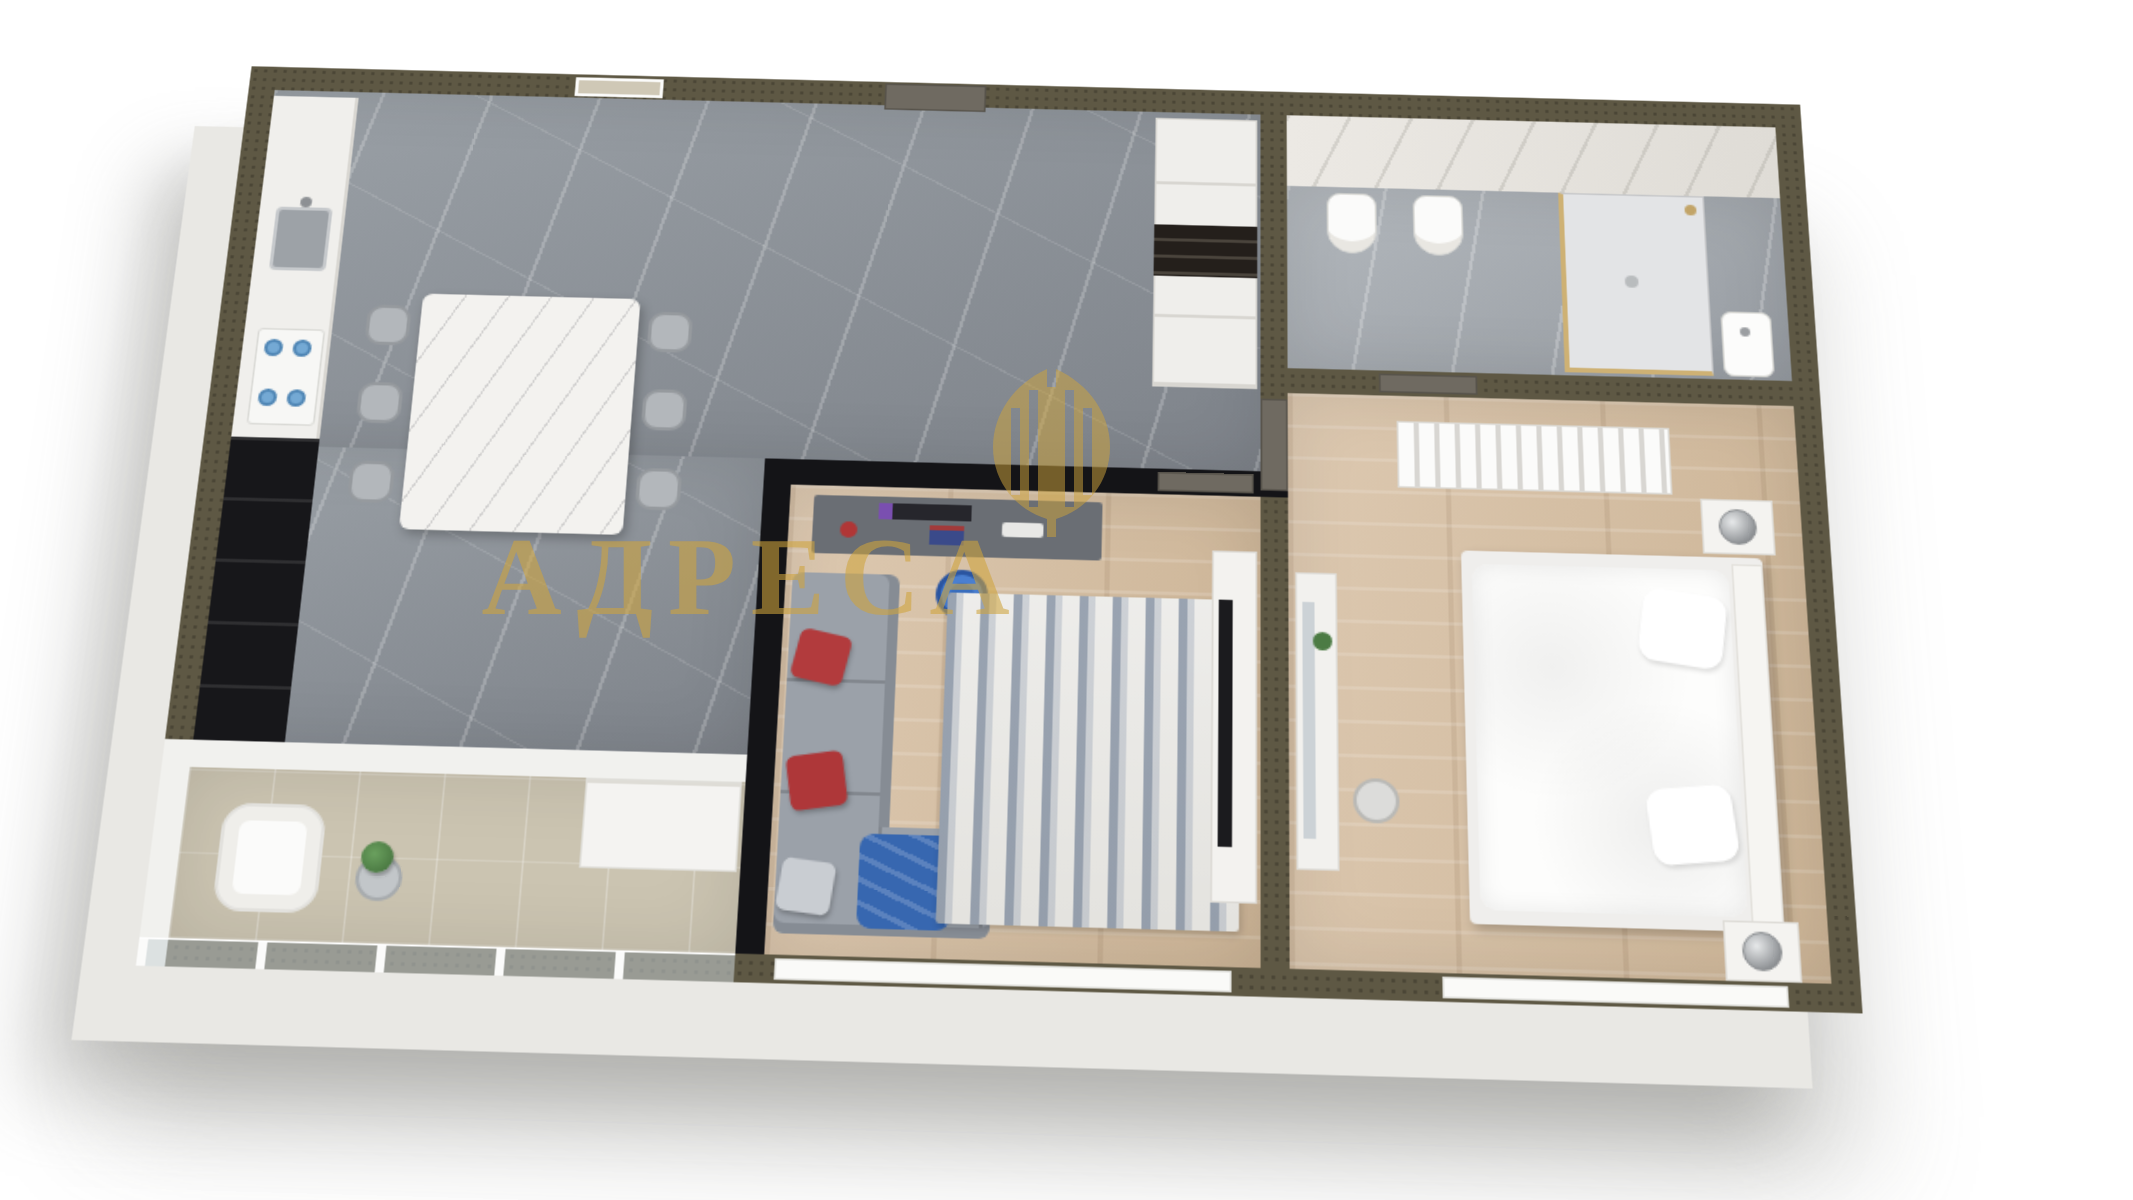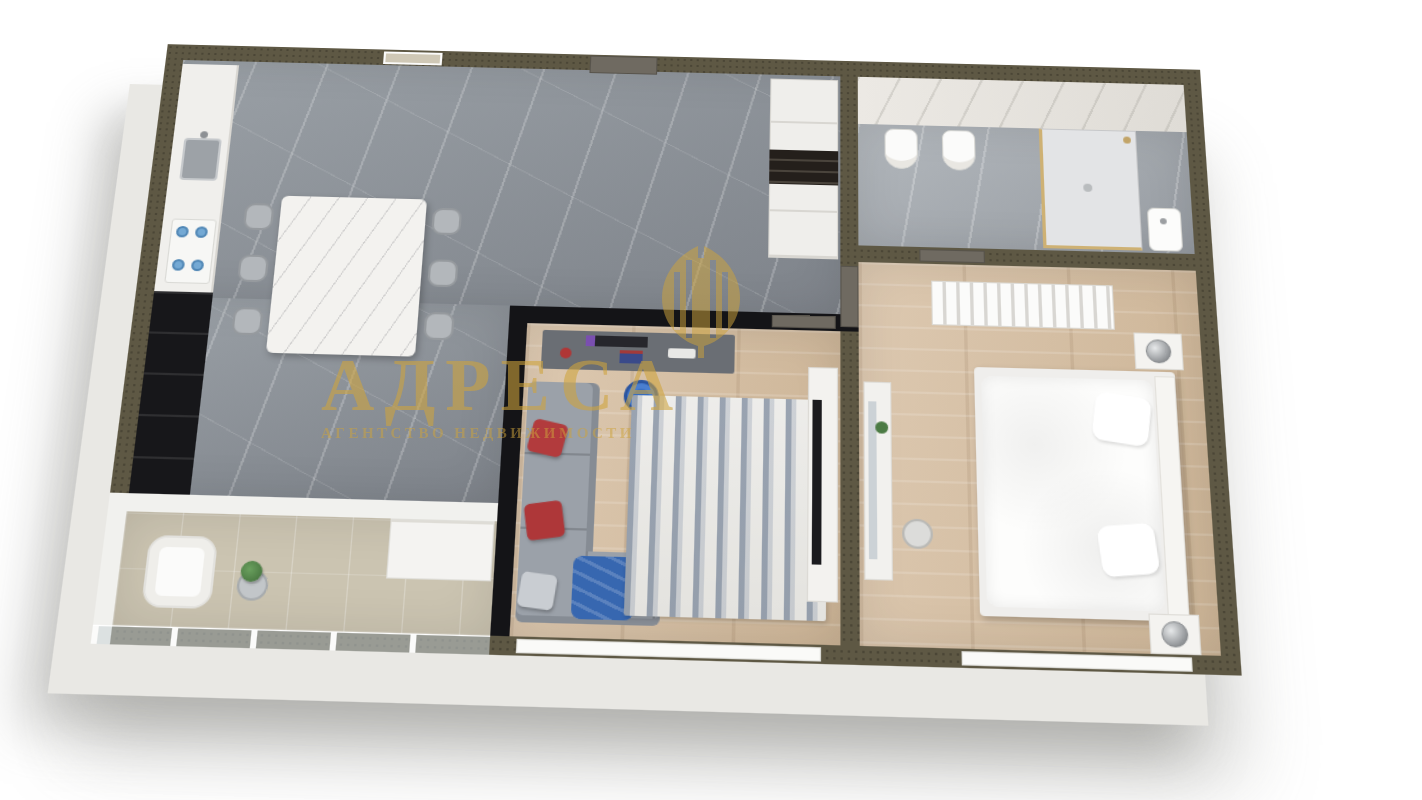--- a/index.html
+++ b/index.html
@@ -299,16 +299,15 @@
           <rect x="46" y="16" width="6" height="100" fill="white"></rect>
           <rect x="22" y="30" width="6" height="58" fill="black"></rect>
           <rect x="34" y="18" width="6" height="78" fill="black"></rect>
           <rect x="58" y="18" width="6" height="78" fill="black"></rect>
           <rect x="70" y="30" width="6" height="58" fill="black"></rect>
         </mask>
       </defs>
       <rect width="98" height="116" fill="#cea33c" mask="url(#wmmask)"></rect>
     </svg>
     <div class="wm-title">АДРЕСА</div>
-    <div class="wm-subtitle">АГЕНТСТВО НЕДВИЖИМОСТИ</div>
   </div>
 
 </div>
 
 </body></html>

